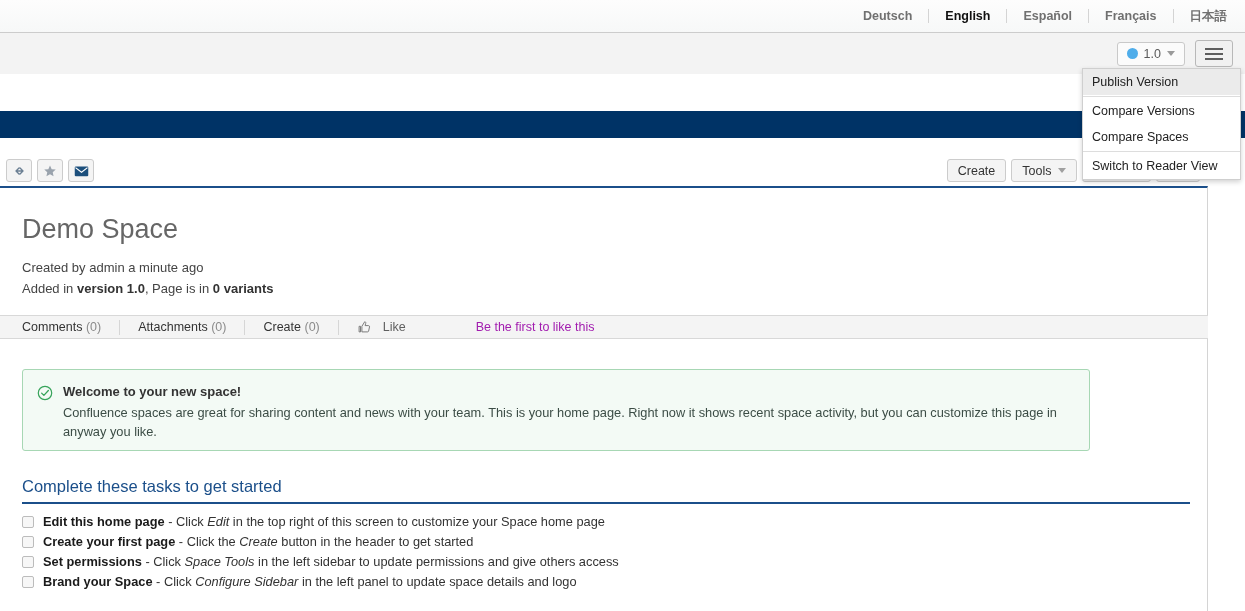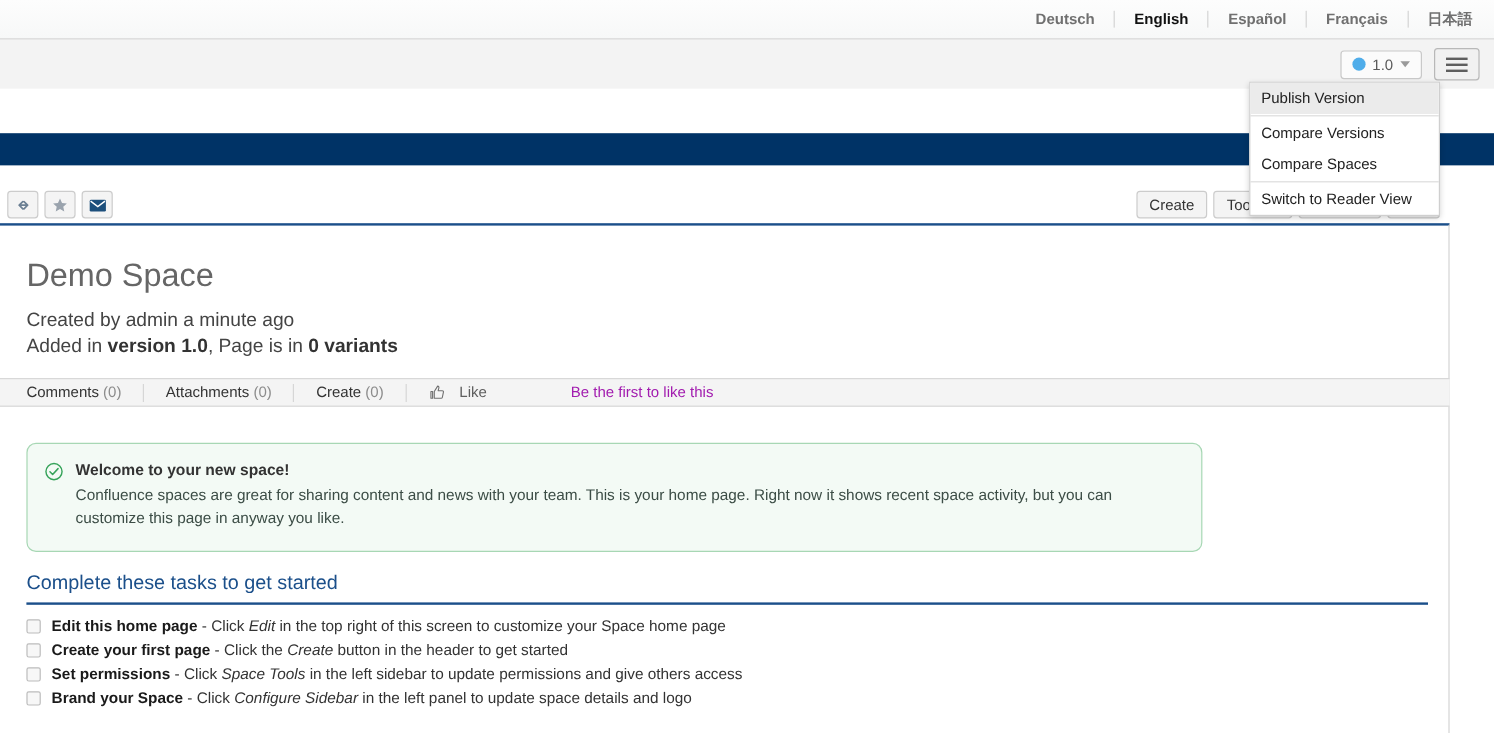--- a/index.html
+++ b/index.html
@@ -76,21 +76,21 @@
     position: absolute; top: 111px; left: 0;
     width: 1245px; height: 27px; background: #003366;
   }
   .below-navy {
     position: absolute; top: 138px; left: 0;
     width: 1245px; height: 473px; background: #ffffff;
   }
 
   
   .dropdown {
-    position: absolute; top: 68px; left: 1041px;
+    position: absolute; top: 68px; left: 1082px;
     width: 159px;
     background: #ffffff;
     border: 1px solid #cfcfcf;
     box-shadow: 0 2px 5px rgba(0,0,0,0.18);
     z-index: 60;
     padding: 0;
   }
   .dd-item {
     font-size: 12.5px; color: #222222;
     padding: 6px 9px 6px 9px;
@@ -140,21 +140,21 @@
     width: 1208px; height: 425px;
     background: #ffffff;
     border-top: 2px solid #1b4f8a;
     border-right: 1px solid #d4d4d4;
   }
   .page-title {
     font-size: 27px; color: #666666; font-weight: normal;
     margin: 0; padding: 25px 0 0 22px; line-height: 32px;
   }
   .meta {
-    padding-left: 22px; font-size: 16px;
+    padding-left: 22px; font-size: 13px;
     color: #444444; line-height: 18px; margin-top: 14px;
   }
   .meta .m2 { margin-top: 3px; }
   .meta b { font-weight: bold; color: #333333; }
 
   
   .tabs {
     position: absolute; top: 127px; left: 0;
     width: 1208px; height: 24px;
     background: #f4f4f4;
@@ -175,24 +175,24 @@
     color: #5f5f5f; border-right: none; padding-left: 18px;
   }
   .like-hint {
     font-size: 12.5px; color: #a21caf;
     padding-left: 4px; white-space: nowrap; margin-left: 48px;
   }
 
   
   .panel {
     position: absolute; top: 181px; left: 22px;
-    width: 980px;
+    width: 1068px;
     background: #f3faf5;
-    border: 1px solid #a7d7b4; border-radius: 8px;
-    padding: 13px 16px 18px 40px;
+    border: 1px solid #a7d7b4; border-radius: 3px;
+    padding: 13px 16px 9px 40px;
   }
   .panel-icon {
     position: absolute; left: 14px; top: 15px;
     width: 16px; height: 16px;
   }
   .panel-title {
     font-size: 13px; font-weight: bold;
     color: #333333; line-height: 17px; margin-bottom: 3px;
   }
   .panel-body {

